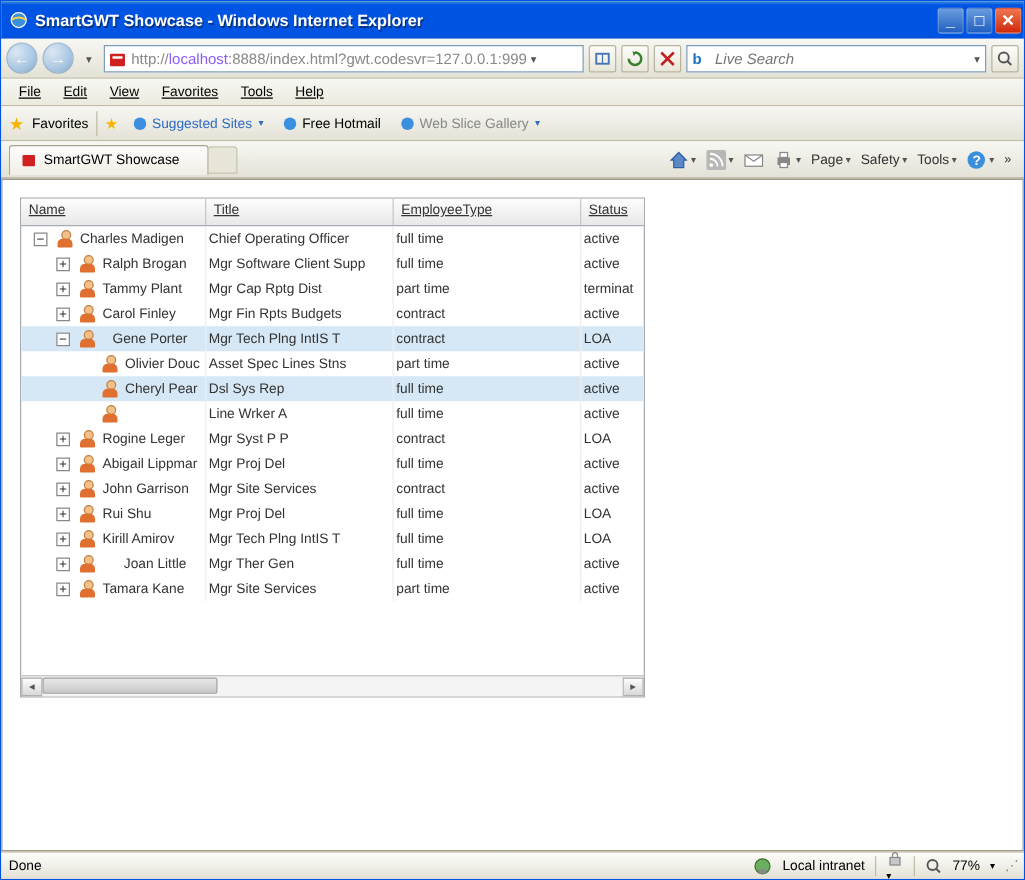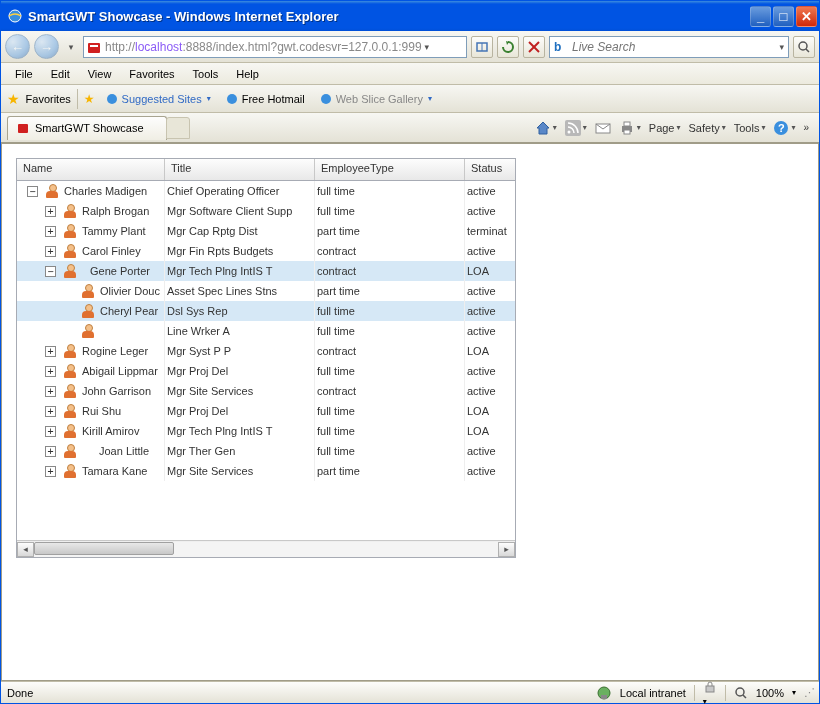--- a/index.html
+++ b/index.html
@@ -32,36 +32,36 @@
 }
 .nav-circle { width:25px; height:25px; border-radius:50%; background: radial-gradient(circle at 30% 30%, #cde2f8, #7fb2e6 60%, #4a80c0); border:1px solid #6a90b8; display:flex; align-items:center; justify-content:center; color:#fff; font-size:13px; opacity:0.6; }
 .nav-small { width:16px; height:24px; display:flex; align-items:center; justify-content:center; font-size:9px; color:#555;}
 .addr-box { flex:1; height:22px; background:white; border:1px solid #7f9db9; display:flex; align-items:center; padding:0 2px; font-size:12px; }
 .addr-url-host { color:#8b5cf6; }
 .addr-url-rest { color:#888; }
 .icon-btn { width:22px; height:22px; border:1px solid #b8b4a0; background:linear-gradient(#fdfdfb,#e8e6d8); display:flex; align-items:center; justify-content:center; border-radius:2px; }
 .search-box { width:240px; height:22px; background:white; border:1px solid #7f9db9; display:flex; align-items:center; padding:0 4px; gap:4px; }
 .search-box input { border:none; outline:none; flex:1; font-size:12px; color:#888; font-style:italic; }
 .menurow { height:22px; background:linear-gradient(#f7f7f3,#eceade); border-bottom:1px solid #c0bca8; display:flex; align-items:center; padding:0 6px; gap:2px; }
-.menu-item { padding:2px 8px; color:#000; cursor:default; }
+.menu-item { padding:2px 8px; color:#000; cursor:default;text-decoration:underline; }
 .favrow { height:28px; background:linear-gradient(#f7f7f3,#e4e2d6); border-bottom:1px solid #c0bca8; display:flex; align-items:center; padding:0 6px; gap:6px; }
 .fav-star { color:#f7b500; font-size:14px; }
 .favrow .lbl { font-weight:normal; }
 .favrow .link { color:#316ac5; display:flex; align-items:center; gap:3px; padding:2px 4px; }
 .fav-sep { width:1px; height:20px; background:#c0bca8; }
 .cmdrow { height:30px; background:linear-gradient(#f7f7f3,#e4e2d6); border-bottom:1px solid #a09c88; display:flex; align-items:center; padding:0 6px; }
 .tab { height:24px; min-width:160px; background:linear-gradient(#fdfdfd,#f0eee4); border:1px solid #a8a490; border-bottom:none; display:flex; align-items:center; padding:0 8px; gap:5px; font-size:11px; border-radius:3px 3px 0 0;}
 .tab-blank { border:1px solid #c8c4b0; background:#e8e6d8; min-width:24px; height:22px; margin-left:-1px;}
 .cmdrow .spacer { flex:1; }
 .cmd { display:flex; align-items:center; gap:2px; padding:2px 4px; color:#333; }
 .cmd .dd { font-size:8px; color:#555; }
 .content { flex:1; background:white; border:1px solid #a09c88; margin:0; position:relative; overflow:hidden;}
 .grid-wrap { margin:14px; border:1px solid #a7abb4; width:500px; height:400px; display:flex; flex-direction:column; background:white;}
 .grid-head { display:flex; background:linear-gradient(#fdfdfd,#e8e8e8); border-bottom:1px solid #a7abb4; height:22px; }
-.gh { border-right:1px solid #c8c8c8; padding:3px 6px; color:#333; overflow:hidden; white-space:nowrap; }
+.gh { border-right:1px solid #c8c8c8; padding:3px 6px; color:#333; overflow:hidden; white-space:nowrap;text-decoration:underline; }
 .gh:last-child { border-right:none;}
 .col-name { width:148px; }
 .col-title { width:150px; }
 .col-type { width:150px; }
 .col-status { width:50px; }
 .grid-body { flex:1; overflow:hidden; }
 .row { display:flex; height:20px; align-items:center; }
 .row.sel { background:#d6e8f6; }
 .cell { border-right:1px solid #eee; padding:0 2px; height:20px; display:flex; align-items:center; overflow:hidden; white-space:nowrap; color:#333; }
 .cell:last-child{border-right:none;}
@@ -465,18 +465,18 @@
           <rect x="3" y="6" width="8" height="6" fill="#c8c8c8" stroke="#888"></rect>
           <path d="M5 6 L5 4 A2 2 0 0 1 9 4 L9 6" fill="none" stroke="#888"></path>
         </svg><span style="font-size:8px;">▾</span></span>
     <div class="sb-sep"></div>
     <span>
         <svg width="14" height="14">
           <circle cx="6" cy="6" r="4" fill="none" stroke="#555" stroke-width="1.5"></circle>
           <line x1="9" y1="9" x2="12" y2="12" stroke="#555" stroke-width="1.5"></line>
         </svg>
       </span>
-    <span>100%</span>
+    <span>77%</span>
     <span style="font-size:8px;">▾</span>
     <span style="color:#888;letter-spacing:-2px;">⋰</span>
   </div>
 
 </div>
 
 </body></html>

